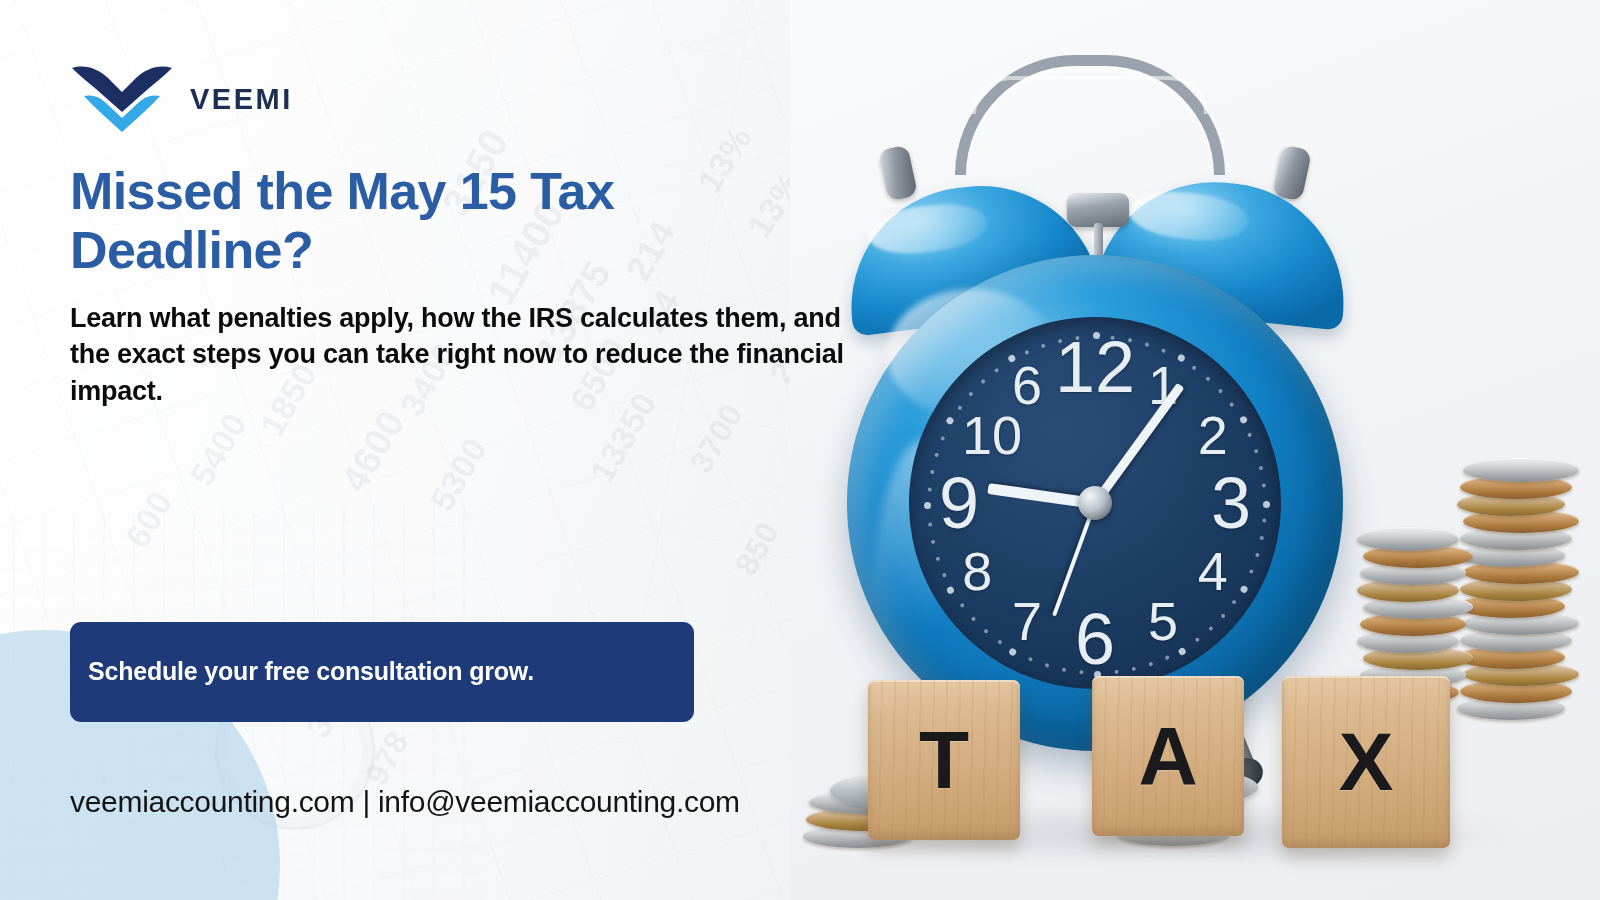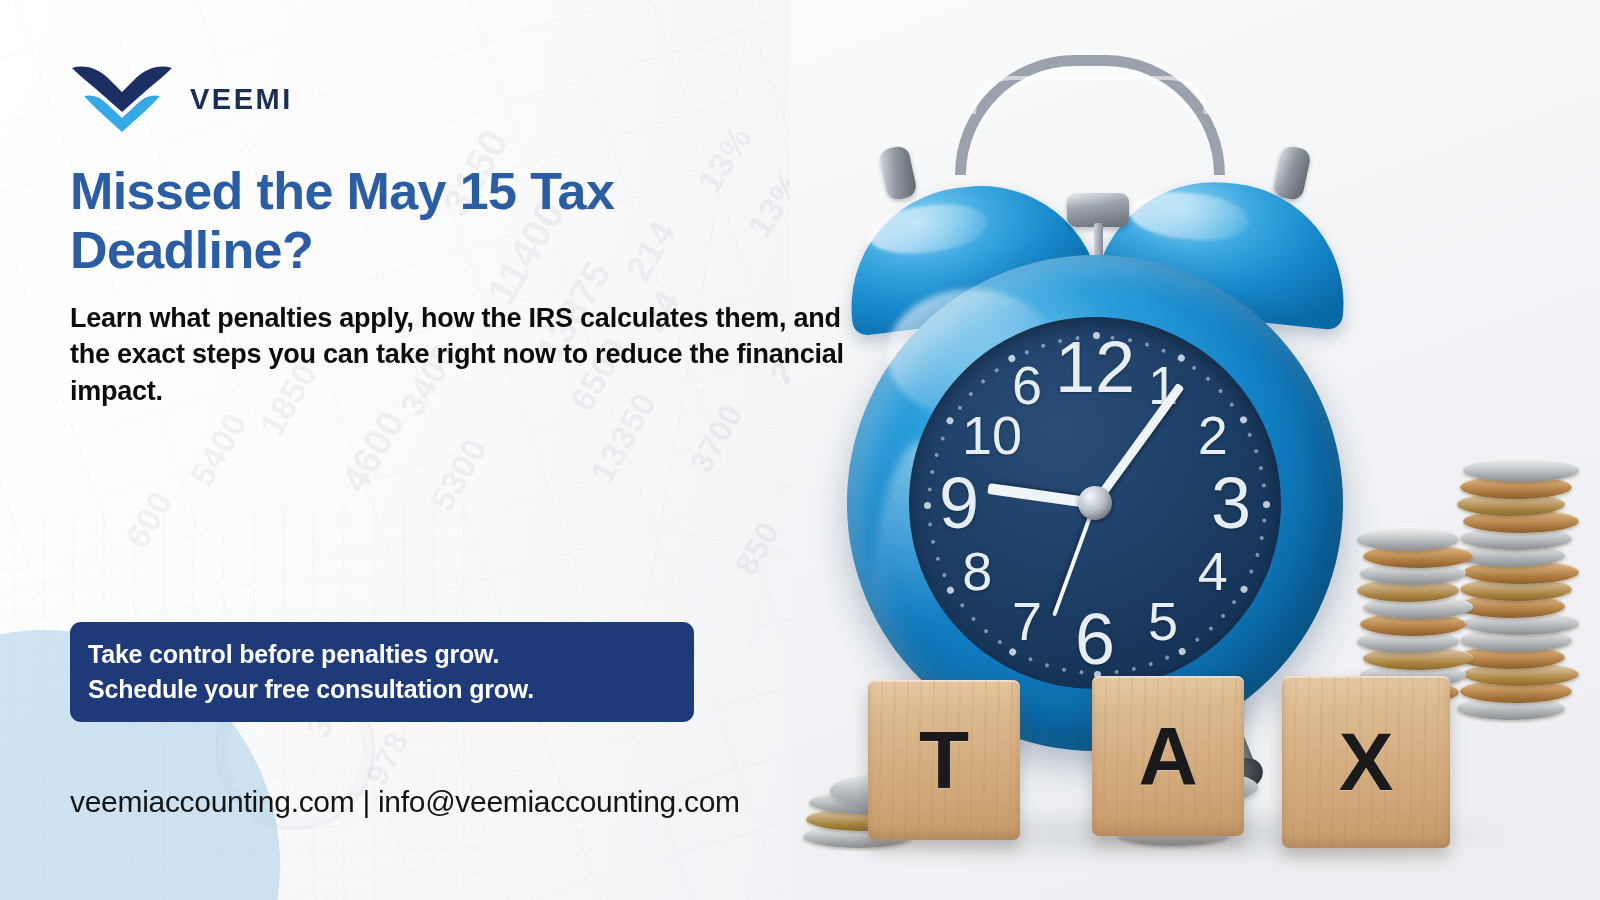--- a/index.html
+++ b/index.html
@@ -614,19 +614,18 @@
       <span class="l1">VEEMI</span>
     </div>
   </div>
 
   <div class="copy">
     <div class="headline">Missed the May 15 Tax Deadline?</div>
     <div class="body-bold">Learn what penalties apply, how the IRS calculates them, and the exact steps you can take right now to reduce the financial impact.</div>
   </div>
 
   <div class="cta">
-    <div class="cta-line">Take control before penalties grow.</div>
     <div class="cta-line">Schedule your free consultation grow.</div>
   </div>
 
   <div class="footer">veemiaccounting.com | info@veemiaccounting.com</div>
 
 </div>
 
 </body></html>

